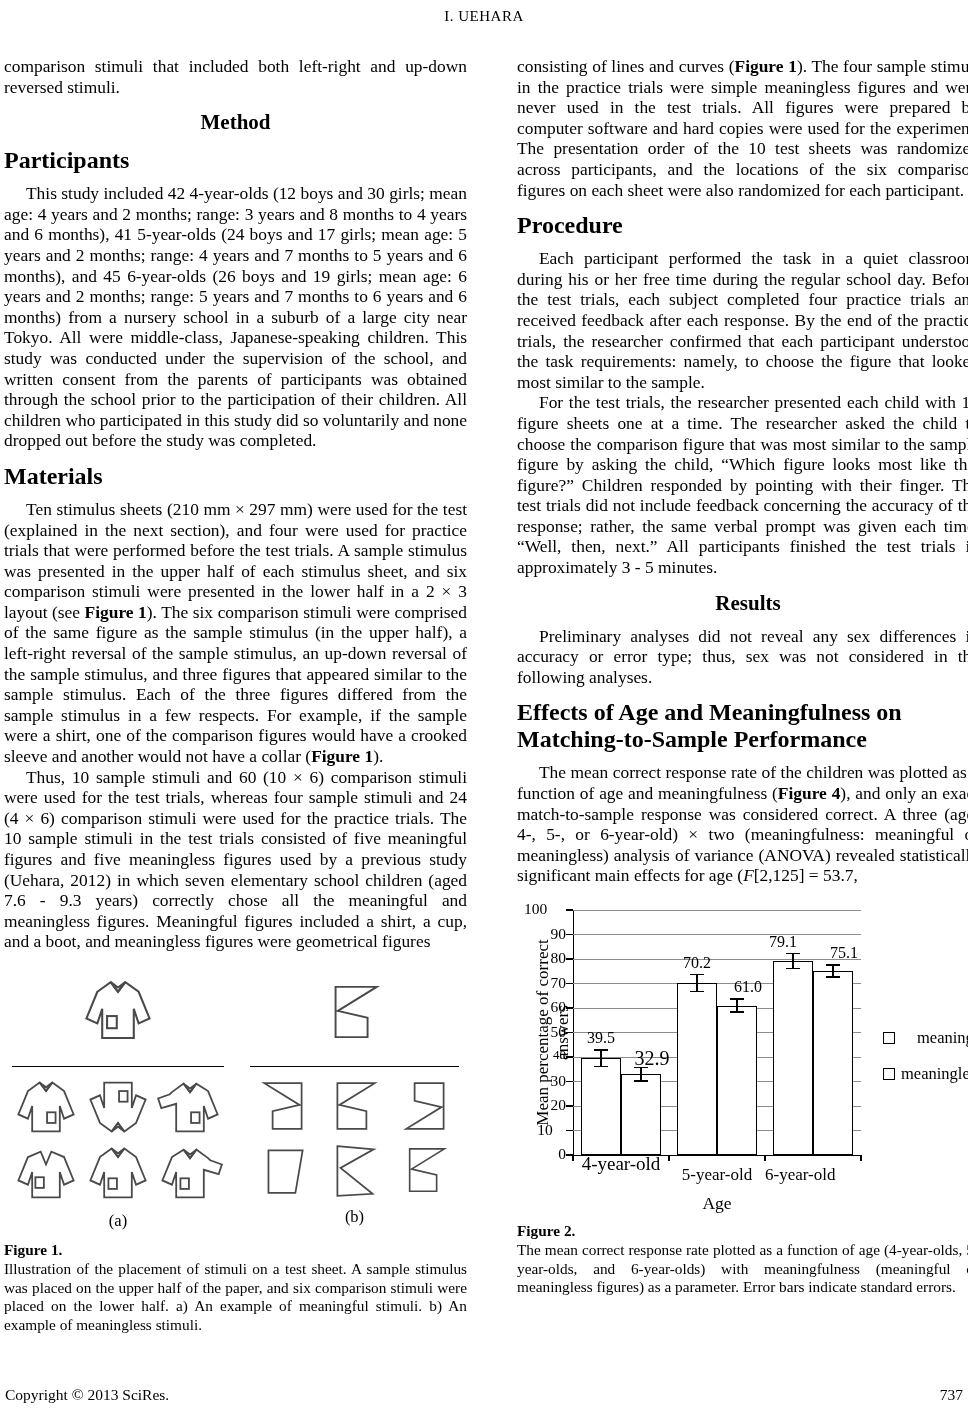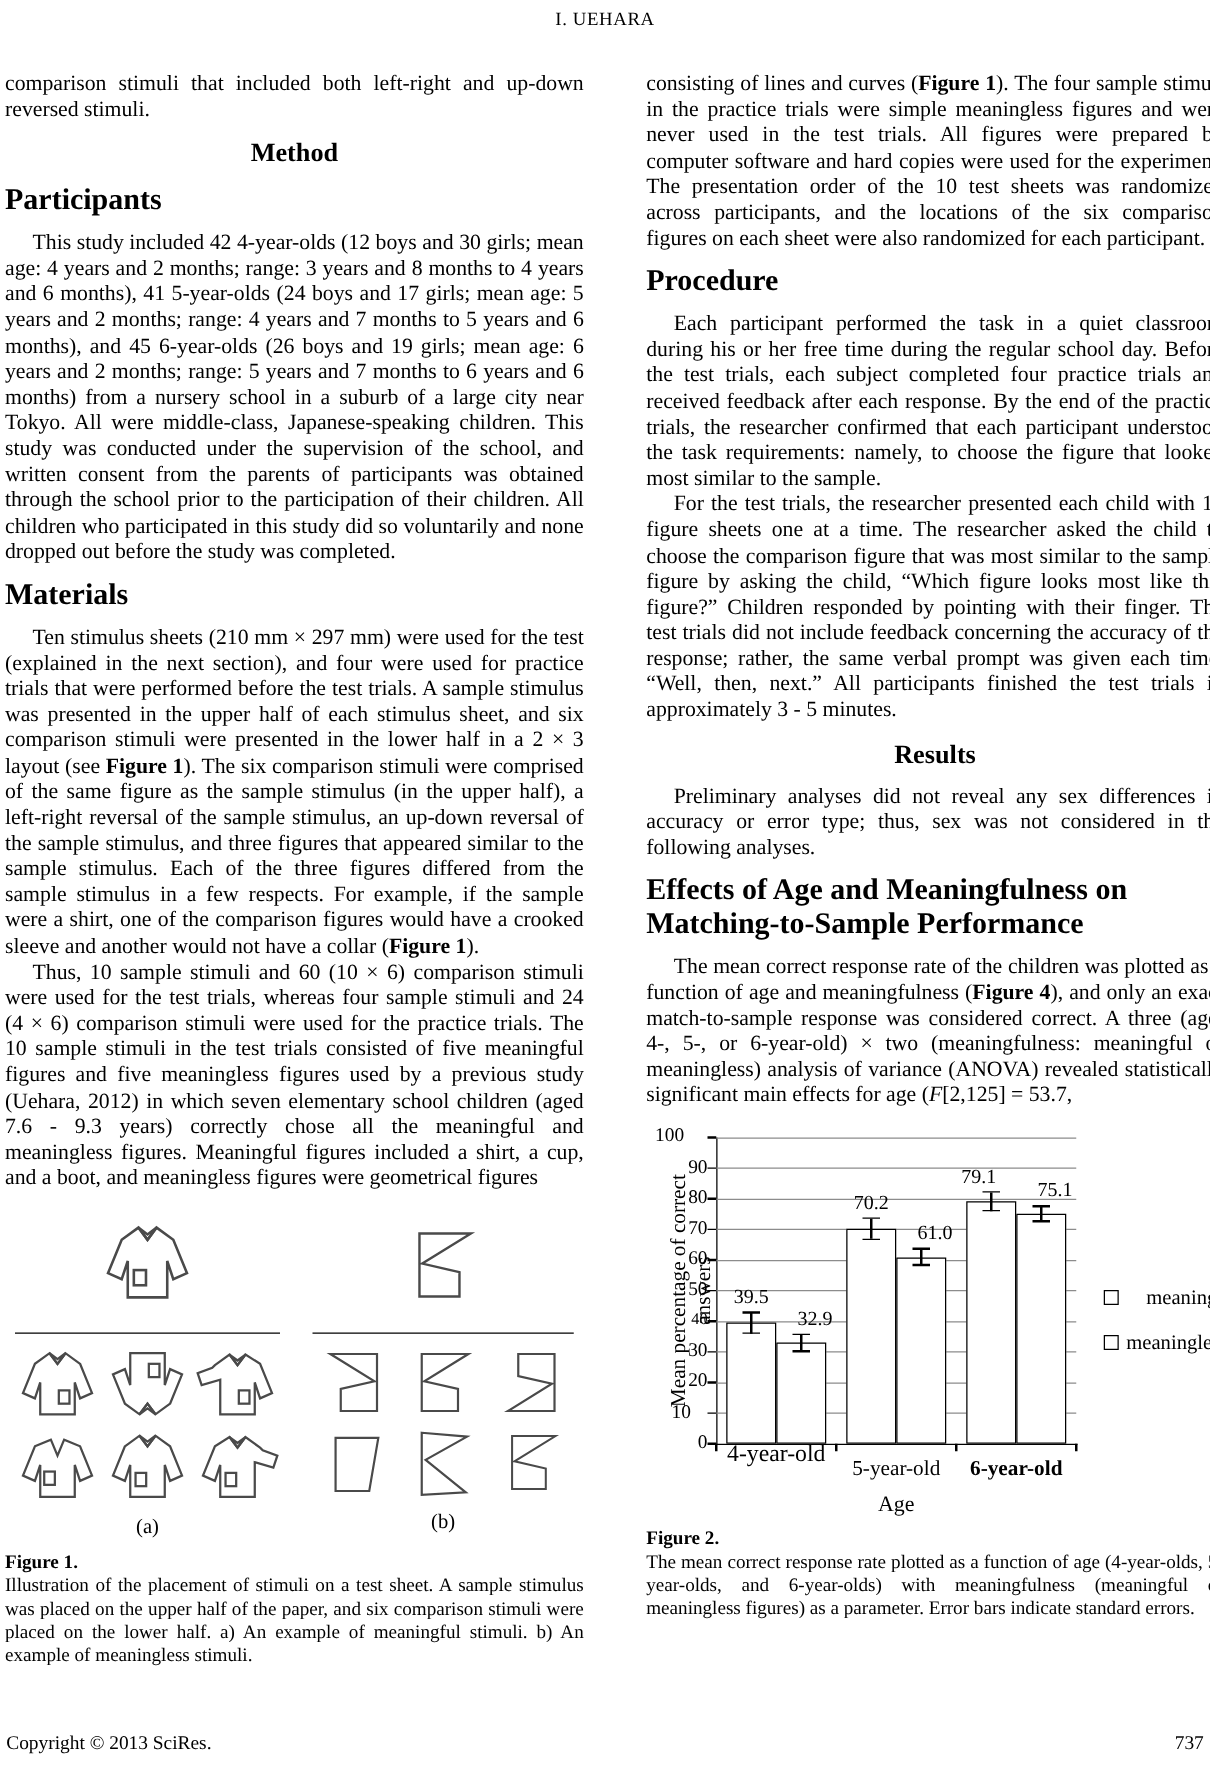--- a/index.html
+++ b/index.html
@@ -182,33 +182,33 @@
           <div style="position:absolute;left:56px;top:253px;width:96px;text-align:center;font-size:19px;">4-year-old</div>
           <div style="position:absolute;left:64px;top:158.225px;width:40px;height:96.775px;border:1.4px solid #000;box-sizing:border-box;background:#fff;"></div>
           <div style="position:absolute;left:83.3px;top:149.89499999999998px;width:1.4px;height:16.660000000000025px;background:#000;"></div>
           <div style="position:absolute;left:77px;top:149.195px;width:14px;height:1.4px;background:#000;"></div>
           <div style="position:absolute;left:77px;top:165.85500000000002px;width:14px;height:1.4px;background:#000;"></div>
           <div style="position:absolute;left:60px;top:128.89499999999998px;width:48px;text-align:center;font-size:16px;">39.5</div>
           <div style="position:absolute;left:104px;top:174.395px;width:40px;height:80.60499999999999px;border:1.4px solid #000;box-sizing:border-box;background:#fff;" class="stipple"></div>
           <div style="position:absolute;left:123.3px;top:167.77999999999997px;width:1.4px;height:13.230000000000018px;background:#000;"></div>
           <div style="position:absolute;left:117px;top:167.07999999999998px;width:14px;height:1.4px;background:#000;"></div>
           <div style="position:absolute;left:117px;top:180.31px;width:14px;height:1.4px;background:#000;"></div>
-          <div style="position:absolute;left:111px;top:146.77999999999997px;width:48px;text-align:center;font-size:16px;">32.9</div>
+          <div style="position:absolute;left:111px;top:146.77999999999997px;width:48px;text-align:center;font-size:20px;">32.9</div>
           <div style="position:absolute;left:152px;top:265px;width:96px;text-align:center;font-size:17px;">5-year-old</div>
           <div style="position:absolute;left:160px;top:83.00999999999999px;width:40px;height:171.99px;border:1.4px solid #000;box-sizing:border-box;background:#fff;"></div>
           <div style="position:absolute;left:179.3px;top:74.67999999999998px;width:1.4px;height:16.660000000000053px;background:#000;"></div>
           <div style="position:absolute;left:173px;top:73.97999999999998px;width:14px;height:1.4px;background:#000;"></div>
           <div style="position:absolute;left:173px;top:90.64000000000003px;width:14px;height:1.4px;background:#000;"></div>
           <div style="position:absolute;left:156px;top:53.67999999999998px;width:48px;text-align:center;font-size:16px;">70.2</div>
           <div style="position:absolute;left:200px;top:105.55000000000001px;width:40px;height:149.45px;border:1.4px solid #000;box-sizing:border-box;background:#fff;" class="stipple"></div>
           <div style="position:absolute;left:219.3px;top:98.935px;width:1.4px;height:13.230000000000018px;background:#000;"></div>
           <div style="position:absolute;left:213px;top:98.235px;width:14px;height:1.4px;background:#000;"></div>
           <div style="position:absolute;left:213px;top:111.46500000000002px;width:14px;height:1.4px;background:#000;"></div>
           <div style="position:absolute;left:207px;top:77.935px;width:48px;text-align:center;font-size:16px;">61.0</div>
-          <div style="position:absolute;left:248px;top:265px;width:96px;text-align:center;font-size:17px;font-weight:bold;">6-year-old</div>
+          <div style="position:absolute;left:248px;top:265px;width:96px;font-size:17px;">6-year-old</div>
           <div style="position:absolute;left:256px;top:61.20500000000001px;width:40px;height:193.795px;border:1.4px solid #000;box-sizing:border-box;background:#fff;"></div>
           <div style="position:absolute;left:275.3px;top:53.61000000000004px;width:1.4px;height:15.18999999999997px;background:#000;"></div>
           <div style="position:absolute;left:269px;top:52.91000000000004px;width:14px;height:1.4px;background:#000;"></div>
           <div style="position:absolute;left:269px;top:68.10000000000001px;width:14px;height:1.4px;background:#000;"></div>
           <div style="position:absolute;left:252px;top:32.61000000000004px;width:48px;text-align:left;font-size:16px;">79.1</div>
           <div style="position:absolute;left:296px;top:71.00500000000002px;width:40px;height:183.99499999999998px;border:1.4px solid #000;box-sizing:border-box;background:#fff;" class="stipple"></div>
           <div style="position:absolute;left:315.3px;top:64.88000000000002px;width:1.4px;height:12.249999999999972px;background:#000;"></div>
           <div style="position:absolute;left:309px;top:64.18000000000002px;width:14px;height:1.4px;background:#000;"></div>
           <div style="position:absolute;left:309px;top:76.42999999999999px;width:14px;height:1.4px;background:#000;"></div>
           <div style="position:absolute;left:303px;top:43.880000000000024px;width:48px;text-align:center;font-size:16px;">75.1</div>

